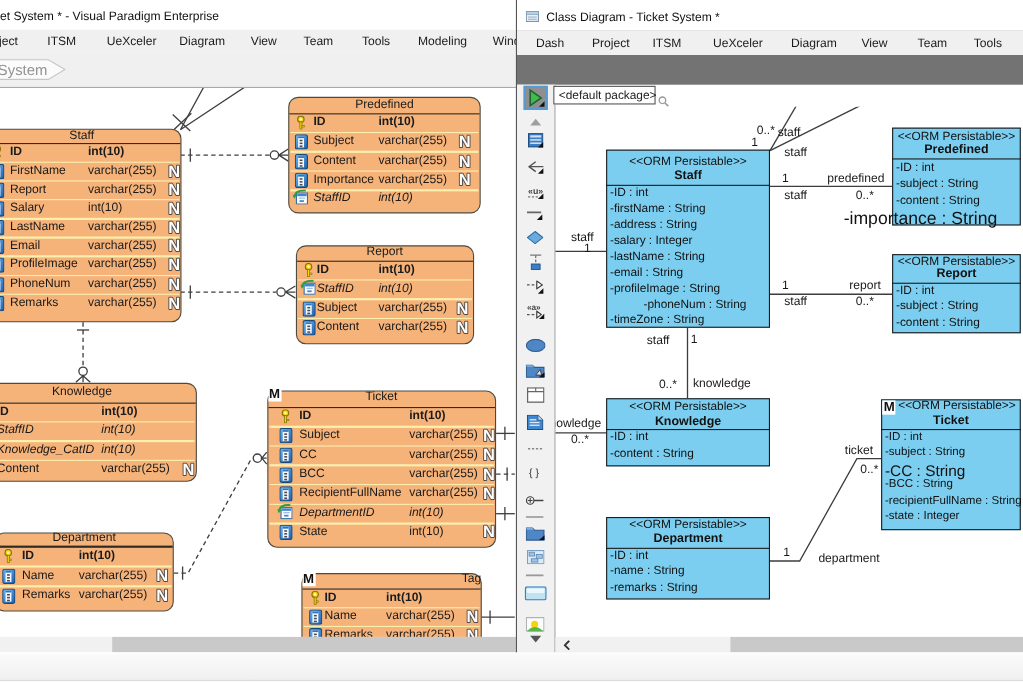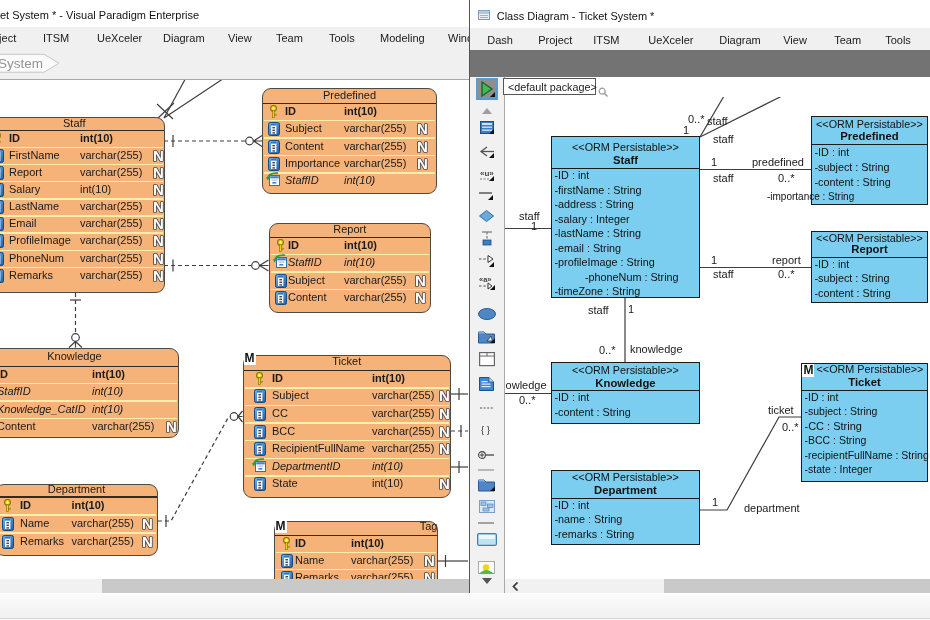--- a/index.html
+++ b/index.html
@@ -792,21 +792,21 @@
             <span class="abs" style="left:554.5px;top:256.1475px;font-size:10.8px;color:#111;white-space:nowrap">-profileImage : String</span>
             <span class="abs" style="left:585px;top:270.59749999999997px;font-size:10.8px;color:#111;white-space:nowrap">-phoneNum : String</span>
             <span class="abs" style="left:554.5px;top:285.0475px;font-size:10.8px;color:#111;white-space:nowrap">-timeZone : String</span>
 <div class="abs" style="left:811px;top:116px;width:117px;height:89px;background:#7BCEF0;border:1.2px solid #1b1b1b;box-sizing:border-box"></div>
             <div class="abs" style="left:811px;top:118.0px;width:117px;text-align:center;font-size:10.8px;color:#111;white-space:nowrap">&lt;&lt;ORM Persistable&gt;&gt;</div>
             <div class="abs" style="left:811px;top:129.5px;width:117px;text-align:center;font-size:11.3px;font-weight:bold;color:#111">Predefined</div>
             <div class="abs" style="left:811px;top:144px;width:117px;height:1.2px;background:#1b1b1b"></div>
             <span class="abs" style="left:814.5px;top:145.86px;font-size:10.8px;color:#111;white-space:nowrap">-ID : int</span>
             <span class="abs" style="left:814.5px;top:161.06px;font-size:10.8px;color:#111;white-space:nowrap">-subject : String</span>
             <span class="abs" style="left:814.5px;top:176.26px;font-size:10.8px;color:#111;white-space:nowrap">-content : String</span>
-            <span class="abs" style="left:767px;top:191.45999999999998px;font-size:10px;color:#111;white-space:nowrap">-importance : String</span>
+            <span class="abs" style="left:767px;top:191.45999999999998px;font-size:16px;color:#111;white-space:nowrap">-importance : String</span>
 <div class="abs" style="left:811px;top:230.5px;width:117px;height:72.5px;background:#7BCEF0;border:1.2px solid #1b1b1b;box-sizing:border-box"></div>
             <div class="abs" style="left:811px;top:231.5px;width:117px;text-align:center;font-size:10.8px;color:#111;white-space:nowrap">&lt;&lt;ORM Persistable&gt;&gt;</div>
             <div class="abs" style="left:811px;top:243px;width:117px;text-align:center;font-size:11.3px;font-weight:bold;color:#111">Report</div>
             <div class="abs" style="left:811px;top:256.5px;width:117px;height:1.2px;background:#1b1b1b"></div>
             <span class="abs" style="left:814.5px;top:257.975px;font-size:10.8px;color:#111;white-space:nowrap">-ID : int</span>
             <span class="abs" style="left:814.5px;top:272.475px;font-size:10.8px;color:#111;white-space:nowrap">-subject : String</span>
             <span class="abs" style="left:814.5px;top:286.975px;font-size:10.8px;color:#111;white-space:nowrap">-content : String</span>
 <div class="abs" style="left:551px;top:362px;width:149px;height:61.5px;background:#7BCEF0;border:1.2px solid #1b1b1b;box-sizing:border-box"></div>
             <div class="abs" style="left:551px;top:364.0px;width:149px;text-align:center;font-size:10.8px;color:#111;white-space:nowrap">&lt;&lt;ORM Persistable&gt;&gt;</div>
             <div class="abs" style="left:551px;top:377px;width:149px;text-align:center;font-size:11.3px;font-weight:bold;color:#111">Knowledge</div>
@@ -819,21 +819,21 @@
             <div class="abs" style="left:551px;top:497.5px;width:149px;height:1.2px;background:#1b1b1b"></div>
             <span class="abs" style="left:554.5px;top:498.975px;font-size:10.8px;color:#111;white-space:nowrap">-ID : int</span>
             <span class="abs" style="left:554.5px;top:513.475px;font-size:10.8px;color:#111;white-space:nowrap">-name : String</span>
             <span class="abs" style="left:554.5px;top:527.975px;font-size:10.8px;color:#111;white-space:nowrap">-remarks : String</span>
 <div class="abs" style="left:801px;top:363px;width:127px;height:119px;background:#7BCEF0;border:1.2px solid #1b1b1b;box-sizing:border-box"></div>
             <div class="abs" style="left:812px;top:363.0px;width:116px;text-align:center;font-size:10.8px;color:#111;white-space:nowrap">&lt;&lt;ORM Persistable&gt;&gt;</div>
             <div class="abs" style="left:801px;top:376px;width:127px;text-align:center;font-size:11.3px;font-weight:bold;color:#111">Ticket</div>
             <div class="abs" style="left:801px;top:389.5px;width:127px;height:1.2px;background:#1b1b1b"></div>
             <span class="abs" style="left:804.5px;top:390.975px;font-size:10.5px;color:#111;white-space:nowrap">-ID : int</span>
             <span class="abs" style="left:804.5px;top:405.475px;font-size:10.5px;color:#111;white-space:nowrap">-subject : String</span>
-            <span class="abs" style="left:804.5px;top:419.975px;font-size:11px;color:#111;white-space:nowrap">-CC : String</span>
+            <span class="abs" style="left:804.5px;top:419.975px;font-size:14px;color:#111;white-space:nowrap">-CC : String</span>
             <span class="abs" style="left:804.5px;top:434.475px;font-size:10.5px;color:#111;white-space:nowrap">-BCC : String</span>
             <span class="abs" style="left:804.5px;top:448.975px;font-size:10.5px;color:#111;white-space:nowrap">-recipientFullName : String</span>
             <span class="abs" style="left:804.5px;top:463.475px;font-size:10.5px;color:#111;white-space:nowrap">-state : Integer</span>
             <div style="position:absolute;left:802.5px;top:364px;width:12px;height:13px;background:#fff;font:bold 12px 'Liberation Sans',sans-serif;color:#111;line-height:13px;text-align:center;z-index:5">M</div>
 <span class="lbl" style="left:688px;top:112.5px">0..*</span>
 <span class="lbl" style="left:707px;top:114.5px">staff</span>
 <span class="lbl" style="left:683px;top:124px">1</span>
 <span class="lbl" style="left:713px;top:133px">staff</span>
 <span class="lbl" style="left:711px;top:156px">1</span>
 <span class="lbl" style="left:752px;top:156px">predefined</span>

